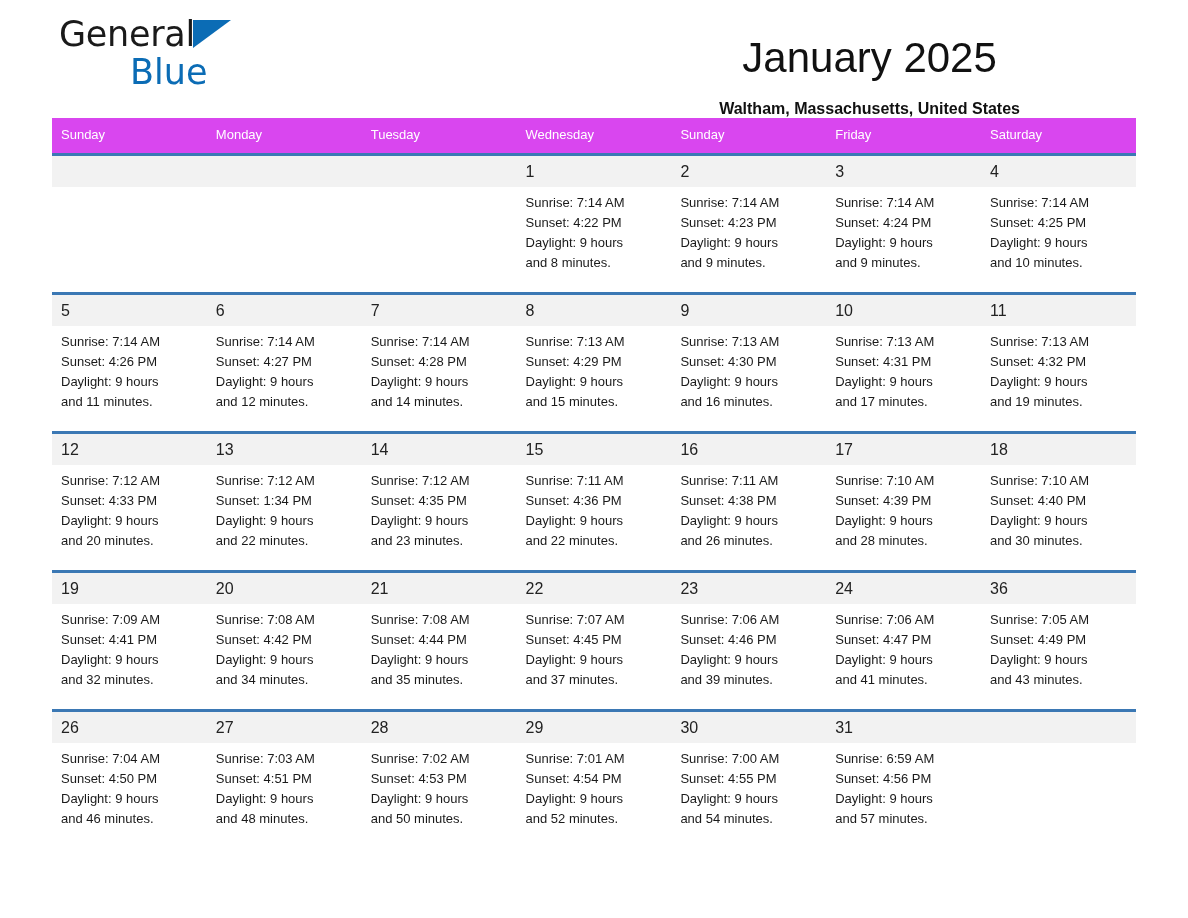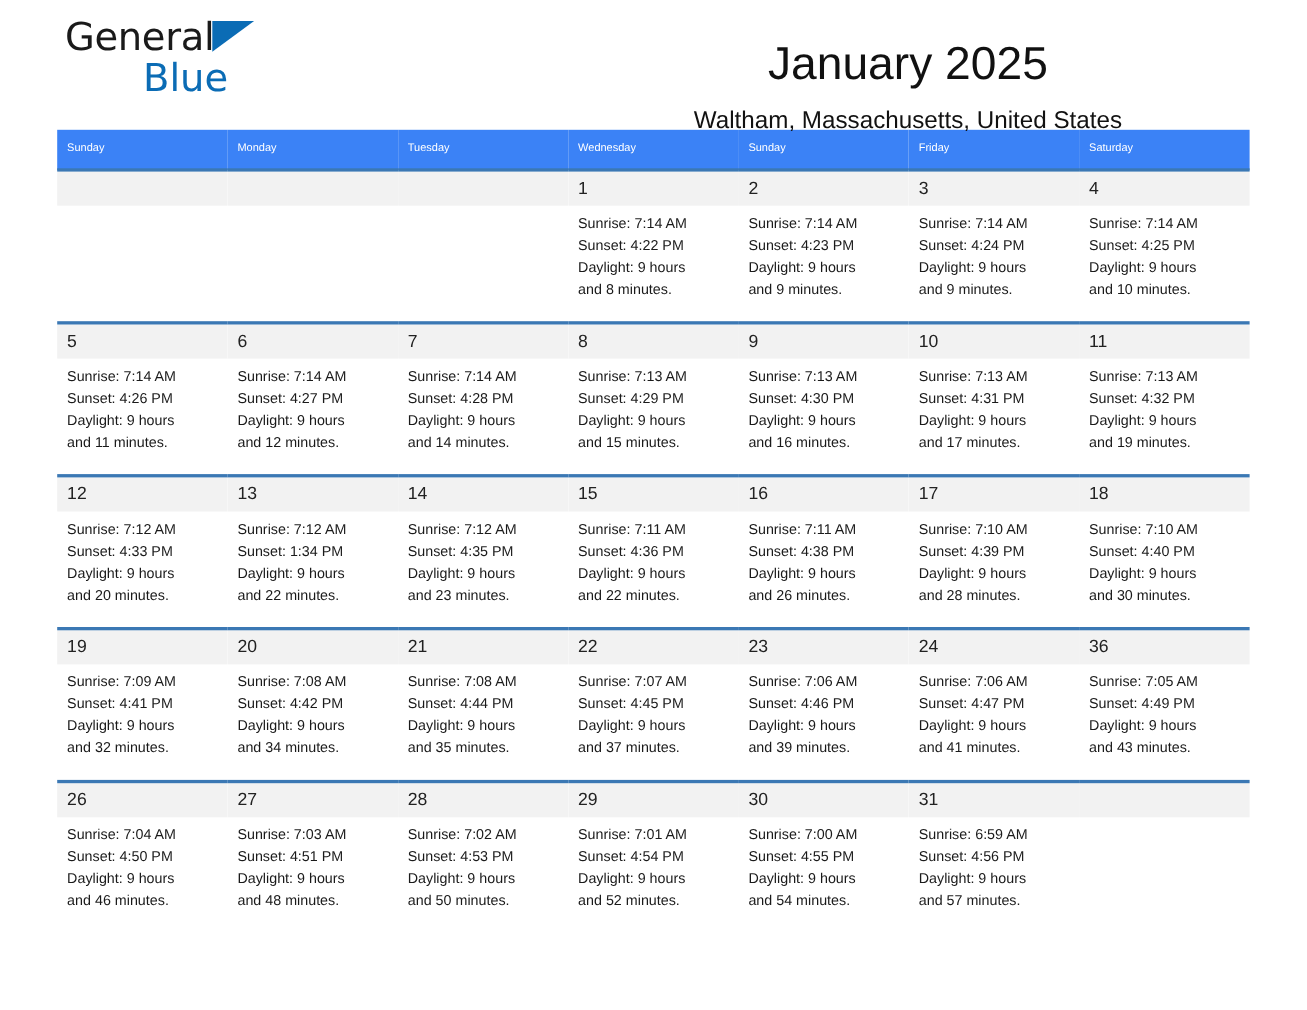--- a/index.html
+++ b/index.html
@@ -73,38 +73,38 @@
   }
   .cal-title {
     font-size: 42px;
     font-weight: 400;
     color: #111111;
     line-height: 56px;
     margin-top: 30px;
     white-space: nowrap;
   }
   .cal-location {
-    font-size: 22px;
-    font-weight: 400;
+    font-size: 16px;
+    font-weight: 700;
     color: #111111;
     line-height: 30px;
     margin-top: 8px;
     white-space: nowrap;
   }
 
   
   .cal {
     width: 1084px;
     border-collapse: collapse;
     table-layout: fixed;
   }
   .cal th {
-    background: #3b82f6;
+    background: #d946ef;
     color: #ffffff;
-    font-size: 10px;
+    font-size: 13px;
     font-weight: 400;
     text-align: left;
     padding: 8px 0 9px 9px;
     height: 18px;
     line-height: 18px;
   }
   .cal td {
     vertical-align: top;
     padding: 0;
     width: 154.85px;

